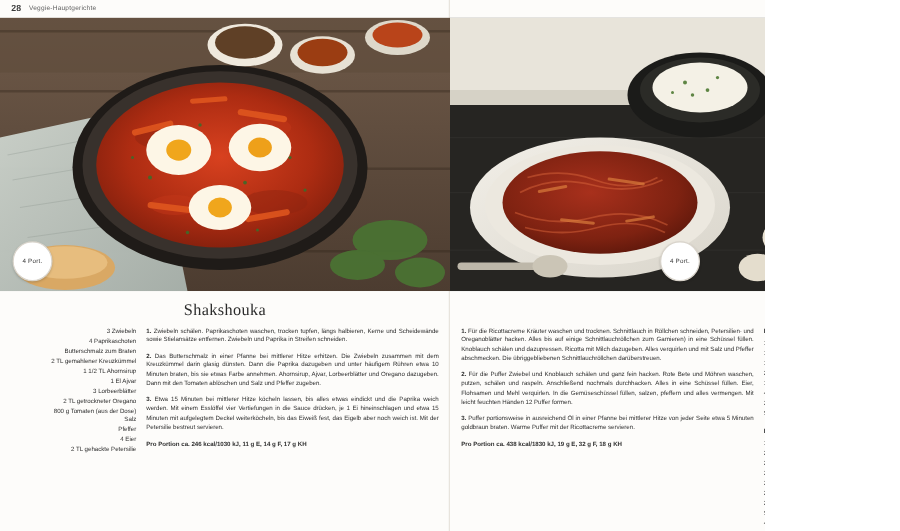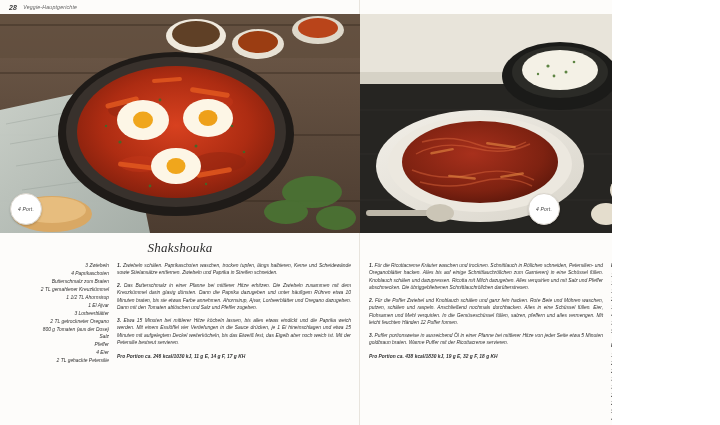--- a/index.html
+++ b/index.html
@@ -7,21 +7,20 @@
     padding: 0;
     background: #ffffff;
   }
   .page {
     position: relative;
     width: 612px;
     height: 425px;
     background: #ffffff;
     font-family: "Liberation Sans", sans-serif;
     overflow: hidden;
-    font-style: italic;
   }
   .spread {
     display: flex;
     width: 720px;
     height: 425px;
   }
   .sheet {
     position: relative;
     width: 360px;
     height: 425px;

